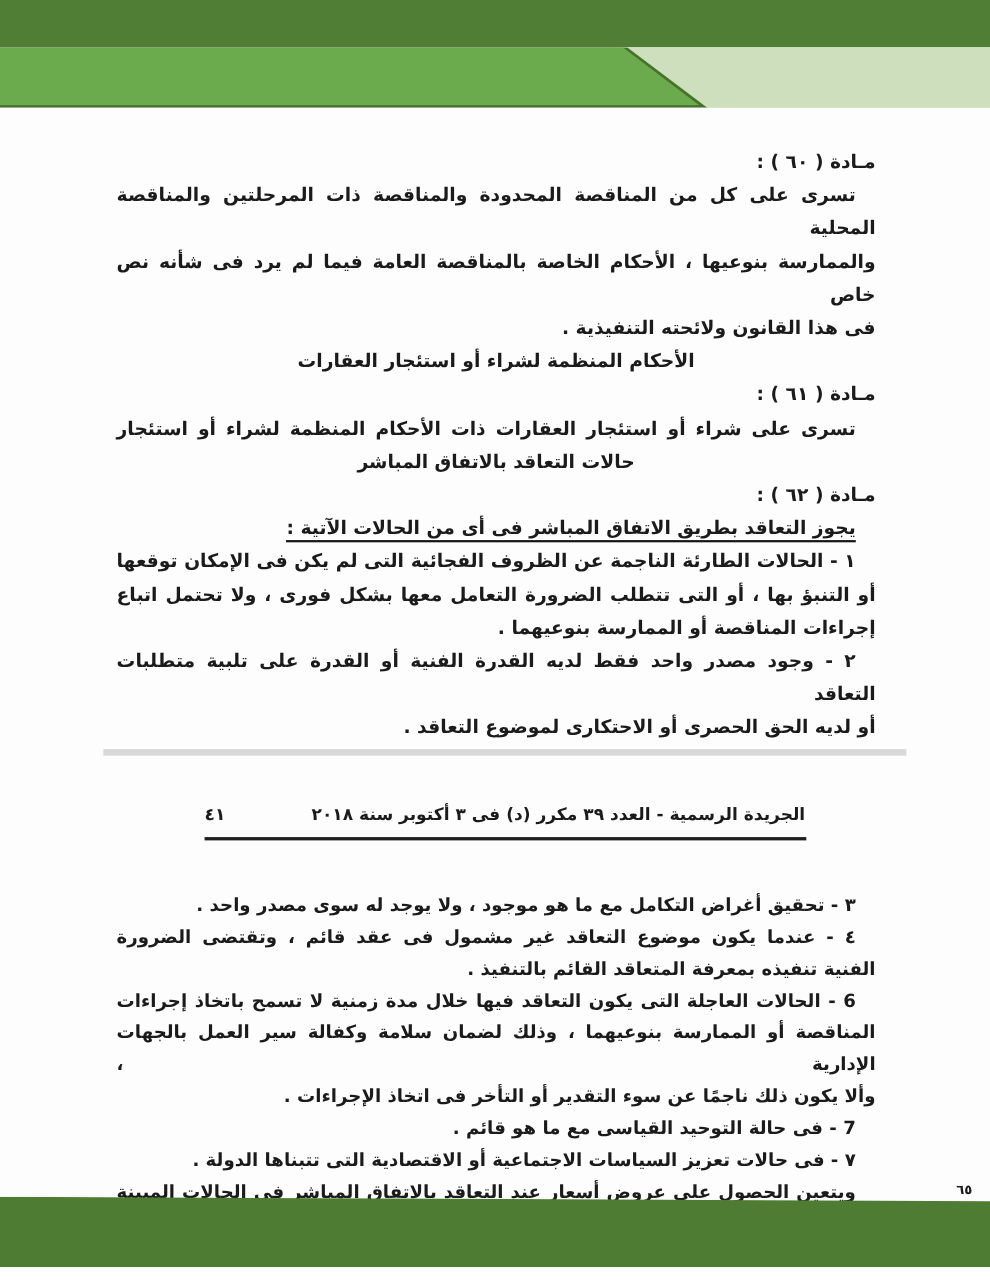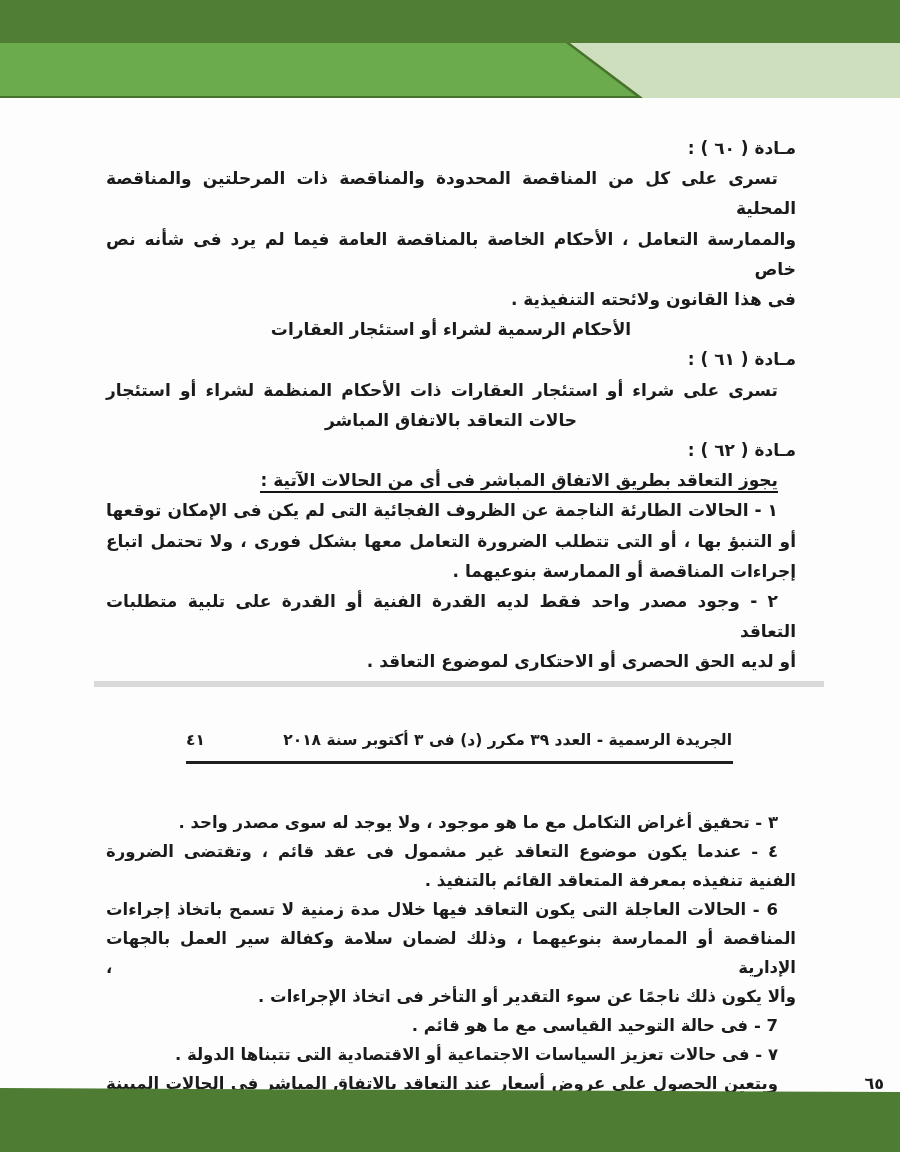--- a/index.html
+++ b/index.html
@@ -13,21 +13,21 @@
   .hdr-light{position:absolute;inset:0;background:#cddfbd;}
   .hdr-edge{position:absolute;inset:0;background:#47722d;
     clip-path:polygon(0 0,570px 0,643px 55px,0 55px);}
   .hdr-mid{position:absolute;top:0;left:0;width:900px;height:53px;background:#6caa4e;
     clip-path:polygon(0 0,566px 0,636px 53px,0 53px);}
   
   .footer-band{position:absolute;top:1086px;left:0;width:900px;height:79px;background:#4e7c32;
     clip-path:polygon(0 2px,900px 6px,900px 79px,0 79px);}
   .footer-line{position:absolute;left:0;bottom:6px;width:100%;height:2px;background:#cfe2bd;}
   .footer-bottom{position:absolute;left:0;bottom:0;width:100%;height:6px;background:#446e2a;}
-  .footer-pagenum{position:absolute;top:1074px;right:16px;font-size:16px;font-weight:bold;color:#1b1b1b;}
+  .footer-pagenum{position:absolute;top:1074px;right:16px;font-size:12px;font-weight:bold;color:#1b1b1b;}
   
   .page-divider{position:absolute;top:681px;left:94px;width:730px;height:6px;background:#d9d9d9;}
   
   .txt{position:absolute;right:104px;left:106px;font-weight:bold;}
   .p1{top:133px;font-size:17px;line-height:30.2px;}
   .p2{top:808px;font-size:16.5px;line-height:29px;}
   .ln{margin:0;text-align:right;}
   .j{text-align:justify;text-align-last:justify;}
   .ind{text-indent:18px;}
   .ctr{text-align:center;}
@@ -46,23 +46,23 @@
   <div class="hdr-dark"></div>
   <div class="hdr-row">
     <div class="hdr-light"></div>
     <div class="hdr-edge"></div>
     <div class="hdr-mid"></div>
   </div>
 
   <div class="txt p1">
     <p class="ln">مـادة ( ٦٠ ) :</p>
     <p class="ln j ind">تسرى على كل من المناقصة المحدودة والمناقصة ذات المرحلتين والمناقصة المحلية</p>
-    <p class="ln j">والممارسة التعامل ، الأحكام الخاصة بالمناقصة العامة فيما لم يرد فى شأنه نص خاص</p>
+    <p class="ln j">والممارسة بنوعيها ، الأحكام الخاصة بالمناقصة العامة فيما لم يرد فى شأنه نص خاص</p>
     <p class="ln">فى هذا القانون ولائحته التنفيذية .</p>
-    <p class="ln ctr">الأحكام الرسمية لشراء أو استئجار العقارات</p>
+    <p class="ln ctr">الأحكام المنظمة لشراء أو استئجار العقارات</p>
     <p class="ln">مـادة ( ٦١ ) :</p>
     <p class="ln j ind">تسرى على شراء أو استئجار العقارات ذات الأحكام المنظمة لشراء أو استئجار</p>
     <p class="ln ctr">حالات التعاقد بالاتفاق المباشر</p>
     <p class="ln">مـادة ( ٦٢ ) :</p>
     <p class="ln ind"><span class="ul">يجوز التعاقد بطريق الاتفاق المباشر فى أى من الحالات الآتية :</span></p>
     <p class="ln j ind">١ - الحالات الطارئة الناجمة عن الظروف الفجائية التى لم يكن فى الإمكان توقعها</p>
     <p class="ln j">أو التنبؤ بها ، أو التى تتطلب الضرورة التعامل معها بشكل فورى ، ولا تحتمل اتباع</p>
     <p class="ln">إجراءات المناقصة أو الممارسة بنوعيهما .</p>
     <p class="ln j ind">٢ - وجود مصدر واحد فقط لديه القدرة الفنية أو القدرة على تلبية متطلبات التعاقد</p>
     <p class="ln">أو لديه الحق الحصرى أو الاحتكارى لموضوع التعاقد .</p>

